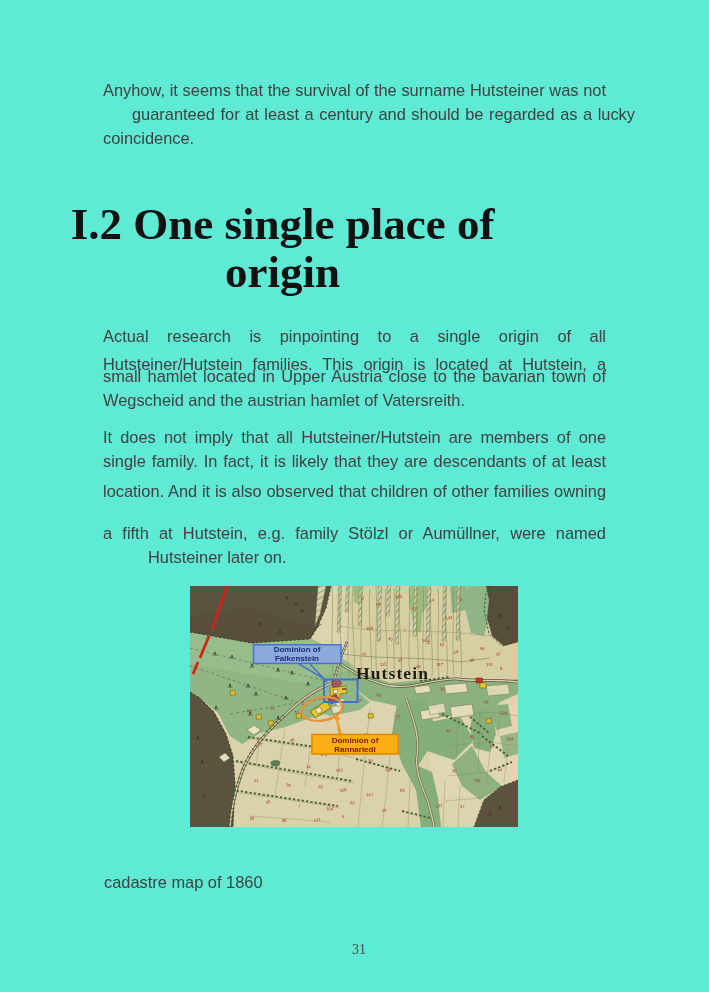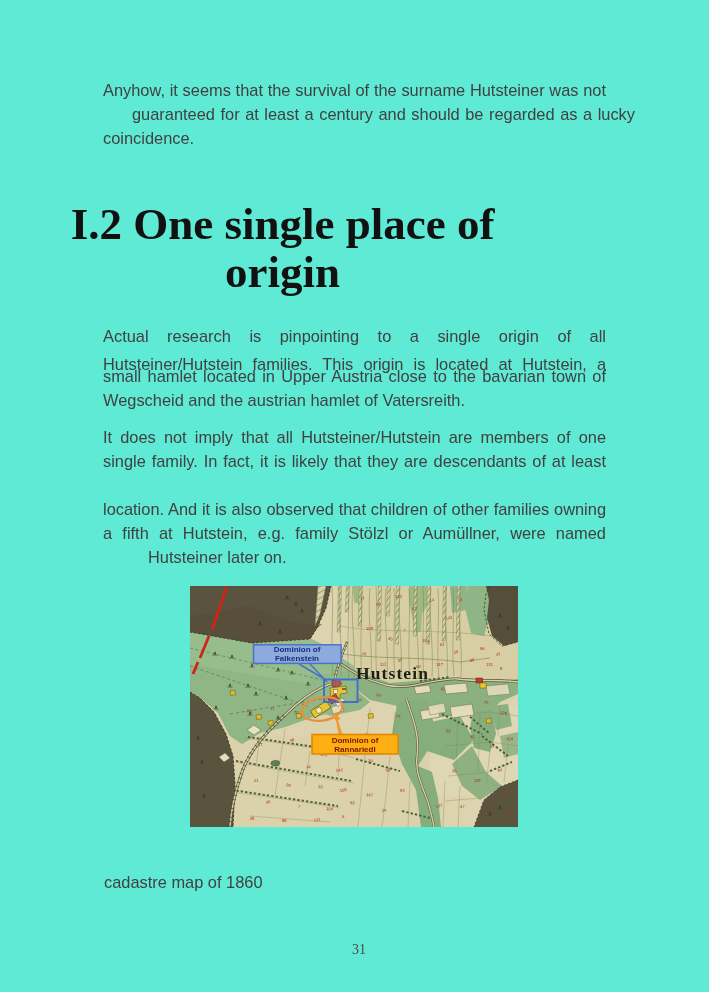--- a/index.html
+++ b/index.html
@@ -20,21 +20,21 @@
   <div style="position:absolute;left:0;top:199.5px;width:565px;text-align:center;
        font-family:'Liberation Serif',serif;font-weight:bold;font-size:45px;line-height:48.5px;color:#111;">I.2 One single place of<br>origin</div>
 
   <div class="body-line jl" style="top:316px;margin-top:8px;">Actual research is pinpointing to a single origin of all</div>
   <div class="body-line jl" style="top:352px;">Hutsteiner/Hutstein families. This origin is located at Hutstein, a</div>
   <div class="body-line jl" style="top:364px;">small hamlet located in Upper Austria close to the bavarian town of</div>
   <div class="body-line" style="top:388px;">Wegscheid and the austrian hamlet of Vatersreith.</div>
 
   <div class="body-line jl" style="top:425px;">It does not imply that all Hutsteiner/Hutstein are members of one</div>
   <div class="body-line jl" style="top:449px;">single family. In fact, it is likely that they are descendants of at least</div>
-  <div class="body-line jl" style="top:497px;">location. And it is also observed that children of other families owning</div>
+  <div class="body-line jl" style="top:479px;">location. And it is also observed that children of other families owning</div>
   <div class="body-line jl" style="top:521px;">a fifth at Hutstein, e.g. family Stölzl or Aumüllner, were named</div>
   <div class="body-line" style="top:545px;margin-left:45px;">Hutsteiner later on.</div>
 
   <div id="mapwrap" style="position:absolute;left:190px;top:586px;width:328px;height:241px;">
   <svg width="328" height="241" viewBox="0 0 328 241">
 <defs>
 <pattern id="hatch" width="3.6" height="3.6" patternUnits="userSpaceOnUse" patternTransform="rotate(33)">
   <rect width="3.6" height="3.6" fill="#d6d0a8"></rect>
   <line x1="0" y1="0" x2="0" y2="3.6" stroke="#5d7344" stroke-width="1.2"></line>
 </pattern>

